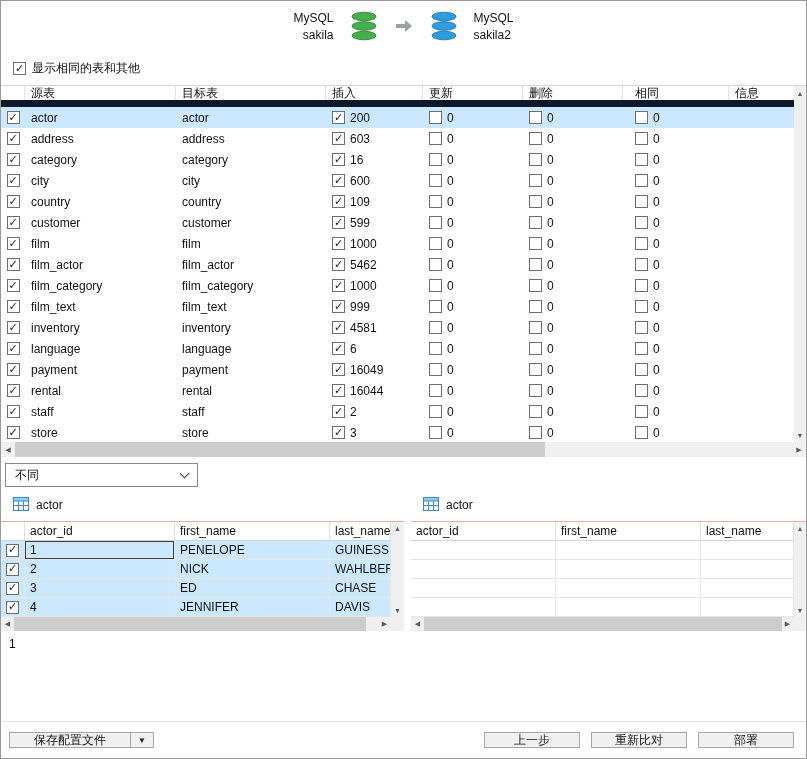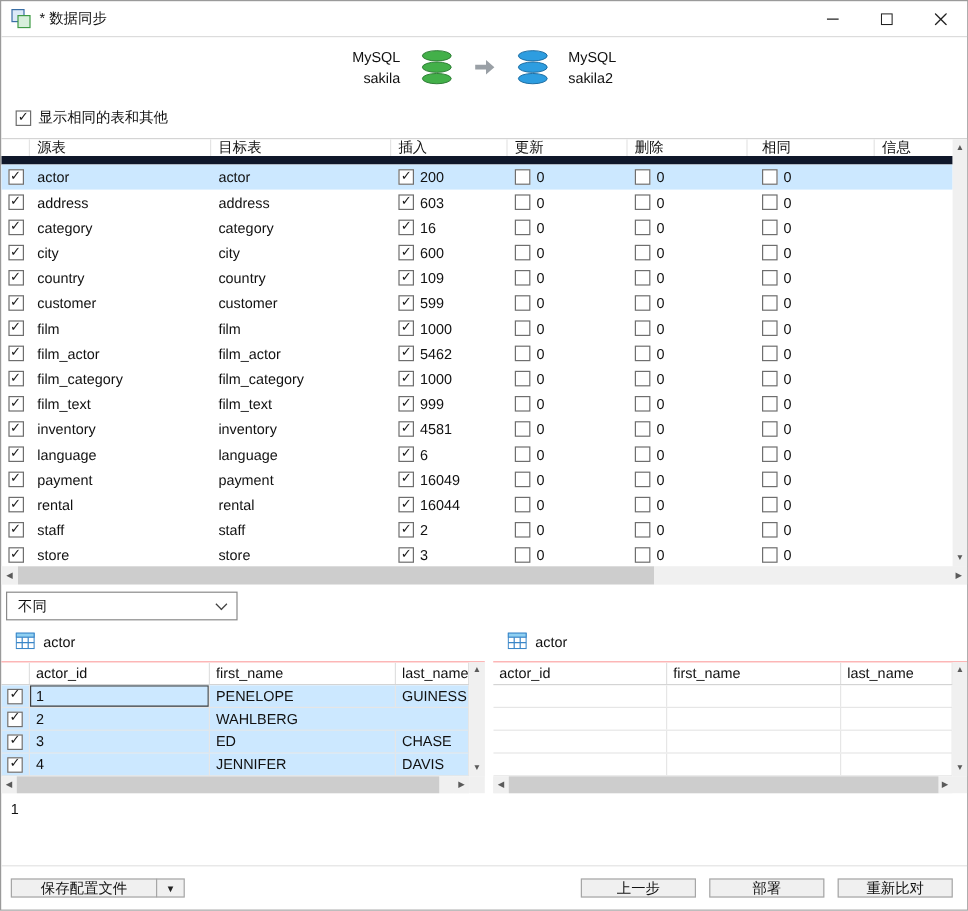--- a/index.html
+++ b/index.html
@@ -100,47 +100,20 @@
   .split .drop-btn { width:24px; margin-left:-1px; }
   .drop-btn::after { content:"▼"; font-size:8px; color:#222; }
   .footer-right { margin-left:auto; display:flex; gap:11px; }
   .footer-right .btn { width:96px; }
 </style>
 </head>
 <body>
 
 <div class="window">
 
-  <div class="titlebar">
-    <span class="app-icon">
-      <svg width="17" height="17" viewBox="0 0 17 17">
-        <rect x="1" y="1" width="10" height="10" fill="#dbe9f7" stroke="#3a6ea5"></rect>
-        <rect x="6" y="6" width="10" height="10" fill="#d7efdb" stroke="#3f9b45"></rect>
-      </svg>
-    </span>
-    <span class="title">* 数据同步</span>
-    <div class="win-controls">
-      <div class="win-btn">
-        <svg width="10" height="10" viewBox="0 0 10 10">
-            <line x1="0" y1="5" x2="10" y2="5" stroke="#222" stroke-width="1"></line>
-          </svg>
-      </div>
-      <div class="win-btn">
-        <svg width="10" height="10" viewBox="0 0 10 10">
-            <rect x="0.5" y="0.5" width="9" height="9" fill="none" stroke="#222" stroke-width="1"></rect>
-          </svg>
-      </div>
-      <div class="win-btn">
-        <svg width="10" height="10" viewBox="0 0 10 10">
-            <line x1="0" y1="0" x2="10" y2="10" stroke="#222" stroke-width="1.1"></line>
-            <line x1="10" y1="0" x2="0" y2="10" stroke="#222" stroke-width="1.1"></line>
-          </svg>
-      </div>
-    </div>
-  </div>
 
   <div class="header">
     <div class="conn">
       <div class="conn-col ta-right">
         <span>MySQL</span>
         <span>sakila</span>
       </div>
       <span>
         <svg width="28" height="30" viewBox="0 0 28 30">
           <ellipse cx="14" cy="5.5" rx="12" ry="4.3" style="fill:var(--source-db-color,#43b049)" stroke="#2c7a33" stroke-width="0.8"></ellipse>
@@ -623,20 +596,21 @@
                   </div>
                   <div class="gcell g-c1 focus">1</div>
                   <div class="gcell g-c2">PENELOPE</div>
                   <div class="gcell g-c3">GUINESS</div>
                 </div>
                 <div class="grow sel">
                   <div class="gcell g-check">
                     <span class="cb checked"></span>
                   </div>
                   <div class="gcell g-c1">2</div>
+                  <div class="gcell g-c2">NICK</div>
                   <div class="gcell g-c3">WAHLBERG</div>
                 </div>
                 <div class="grow sel">
                   <div class="gcell g-check">
                     <span class="cb checked"></span>
                   </div>
                   <div class="gcell g-c1">3</div>
                   <div class="gcell g-c2">ED</div>
                   <div class="gcell g-c3">CHASE</div>
                 </div>
@@ -738,18 +712,18 @@
 
   <div class="status">1</div>
 
   <div class="footer">
     <div class="split">
       <div class="btn main-btn">保存配置文件</div>
       <div class="btn drop-btn"></div>
     </div>
     <div class="footer-right">
       <div class="btn">上一步</div>
+      <div class="btn">重新比对</div>
       <div class="btn">部署</div>
-      <div class="btn">重新比对</div>
     </div>
   </div>
 
 </div>
 
 </body></html>

